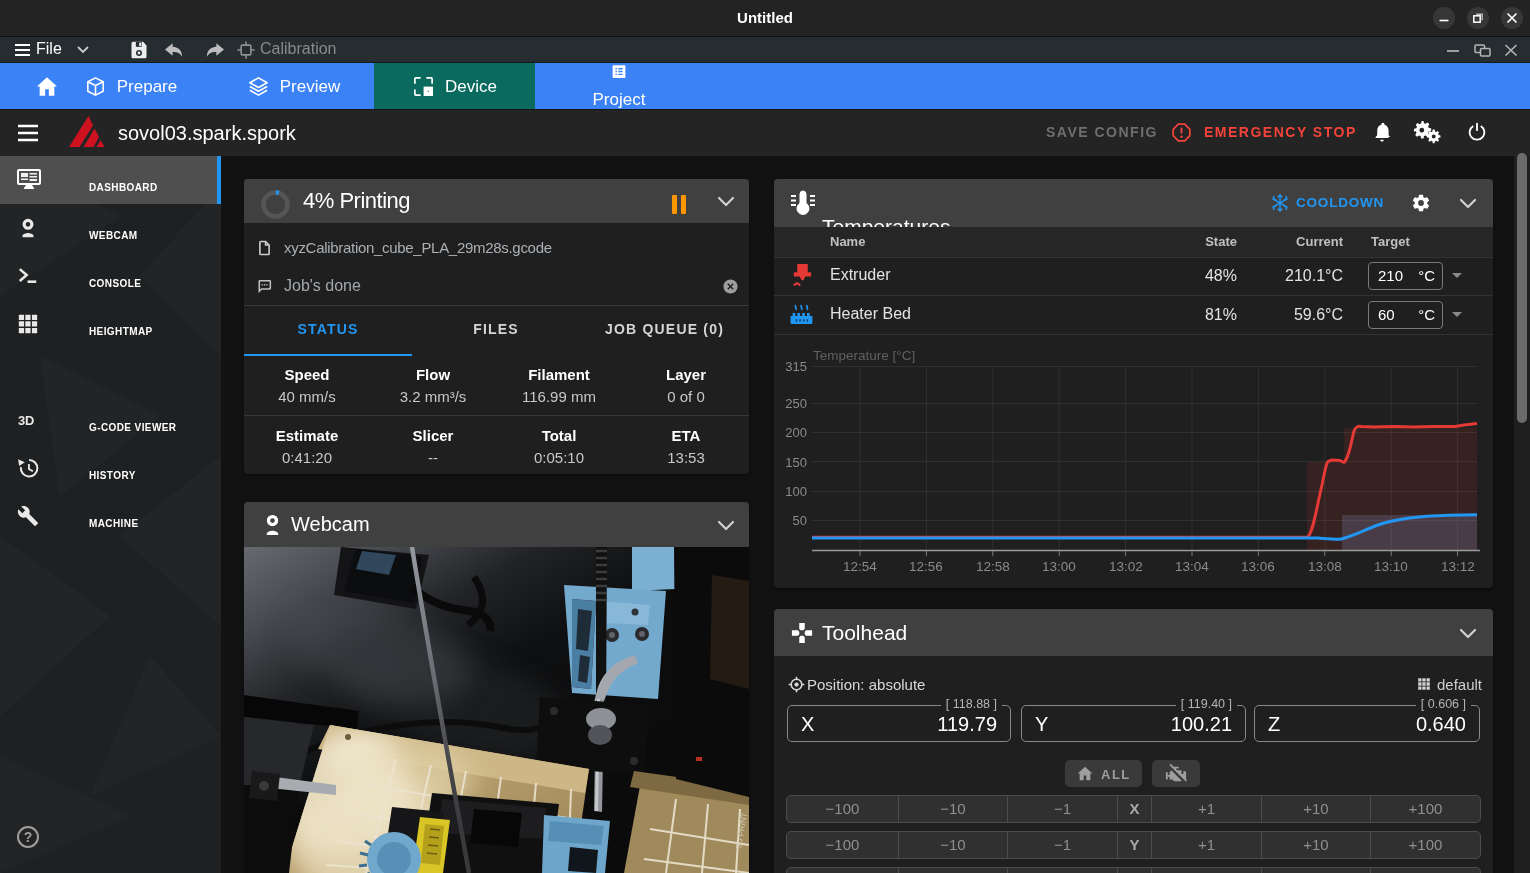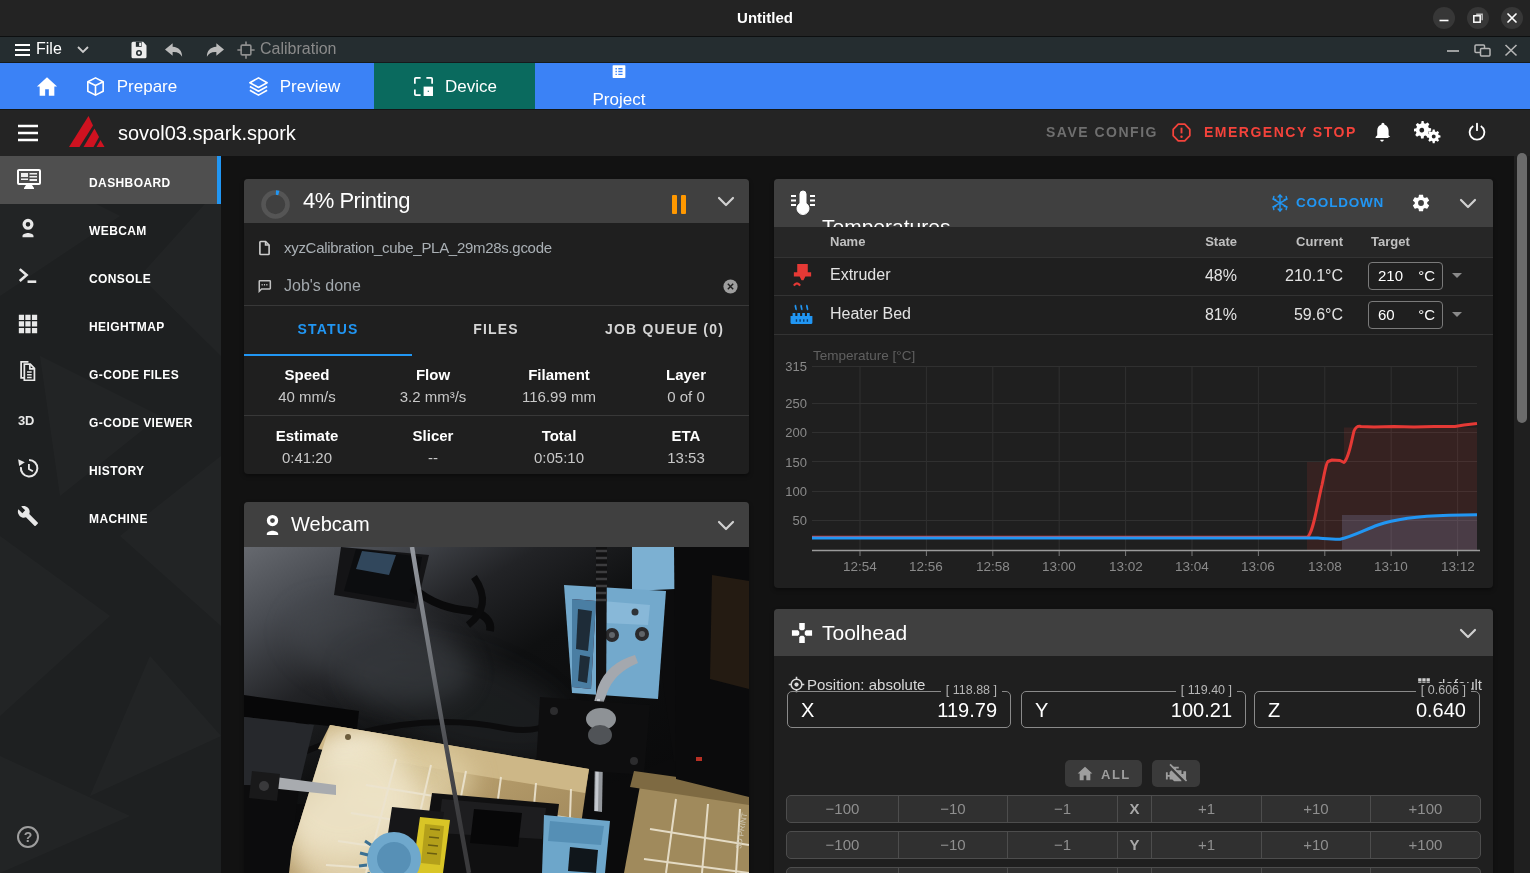--- a/index.html
+++ b/index.html
@@ -19,34 +19,34 @@
   .tab.sel { background:#0a6a5e; }
   
   .appbar { position:absolute; left:0; top:110px; width:1530px; height:46px; background:#242424; }
   .appbar .name { position:absolute; left:118px; top:12px; color:#fff; font-size:20px; }
   .savecfg { position:absolute; left:1046px; top:14px; color:#6f6f6f; font-size:14px; font-weight:bold; letter-spacing:1.5px;}
   .estop { position:absolute; left:1204px; top:14px; color:#f4433b; font-size:14px; font-weight:bold; letter-spacing:1.5px;}
   
   .sidebar { position:absolute; left:0; top:156px; width:221px; height:717px; background:#1e2021; overflow:hidden;}
   .navitem { position:absolute; left:0; width:221px; height:48px; }
   .navitem.sel { background:#4f4f4f; border-right:4px solid #2196f3; }
-  .navitem .nlabel { position:absolute; left:53px; top:20px; color:#fff; font-size:12px; font-weight:bold; letter-spacing:0.4px;padding-left:36px;}
+  .navitem .nlabel { position:absolute; left:53px; top:26px; color:#fff; font-size:10px; font-weight:bold; letter-spacing:0.4px;padding-left:36px;}
   .navitem svg { position:absolute; left:17px; top:13px; }
   
   .card { position:absolute; background:#1f1f1f; border-radius:4px; box-shadow:0 2px 4px rgba(0,0,0,.4); }
   .chead { position:absolute; left:0; top:0; right:0; background:#404040; border-radius:4px 4px 0 0; }
   .ctitle { color:#fff; font-size:20px; }
   .sep { position:absolute; left:0; right:0; height:1px; background:#383838; }
   .chev { stroke:#d0d0d0; stroke-width:2.2; fill:none; stroke-linecap:round; stroke-linejoin:round;}
   .slabel { width:126px; text-align:center; color:#fff; font-size:15px; font-weight:bold; }
   .sval { width:126px; text-align:center; color:#c8c8c8; font-size:15px; top:22px; }
   .tinput { left:594px; width:75px; height:28px; border:1px solid #7a7a7a; border-radius:4px; }
   .tinput .tv { position:absolute; left:9px; top:4px; color:#fff; font-size:15px; }
   .tinput .tu { position:absolute; right:7px; top:4px; color:#fff; font-size:15px; }
-  .posbox { position:absolute; top:82px; height:37px; border:1px solid #8a8a8a; border-radius:5px;padding-left:12px; }
+  .posbox { position:absolute; top:96px; height:37px; border:1px solid #8a8a8a; border-radius:5px;padding-left:12px; }
   .posbox .axis { position:absolute; left:13px; top:7px; color:#fff; font-size:20px; }
   .posbox .pval { position:absolute; right:13px; top:7px; color:#fff; font-size:20px; }
   .posbox .legend { position:absolute; top:-9px; right:8px; background:#1f1f1f; padding:0 5px; color:#b5b5b5; font-size:12.5px; }
   .jogrow { position:absolute; left:12px; width:695px; height:28px; border:1px solid #4d4d4d; border-radius:5px; background:#303030; display:flex; }
   .jogcell { flex:0 0 auto; border-left:1px solid #4d4d4d; color:#8f8f8f; font-size:15px; text-align:center; line-height:26px; }
   .jogcell:first-child { border-left:none; }
   .jogcell.ax { color:#a8a8a8; font-weight:bold; }
 </style>
 </head>
 <body>
@@ -206,31 +206,20 @@
           <path fill="none" stroke="#e8e8e8" stroke-width="2.8" d="M3 4.5l7.5 6.5L3 17.5"></path>
           <rect x="11.5" y="16.8" width="9.5" height="2.8" fill="#e8e8e8"></rect>
         </svg>
       <div class="nlabel">CONSOLE</div>
     </div>
     <div class="navitem" style="top:144px;">
       <svg width="22" height="22" viewBox="0 0 24 24">
           <path fill="#e8e8e8" d="M2 2h5.7v5.7H2V2zm7.1 0h5.7v5.7H9.1V2zm7.2 0H22v5.7h-5.7V2zM2 9.1h5.7v5.7H2V9.1zm7.1 0h5.7v5.7H9.1V9.1zm7.2 0H22v5.7h-5.7V9.1zM2 16.3h5.7V22H2v-5.7zm7.1 0h5.7V22H9.1v-5.7zm7.2 0H22V22h-5.7v-5.7z"></path>
         </svg>
       <div class="nlabel">HEIGHTMAP</div>
-    </div>
-    <div class="navitem" style="top:192px;">
-      <svg width="22" height="22" viewBox="0 0 24 24">
-          <g fill="none" stroke="#e8e8e8" stroke-width="1.9">
-            <path d="M8 3.5h6.5L19 8v13H8V3.5z"></path>
-            <path d="M14 4v4.5h4.5"></path>
-            <path d="M8 18.5H4.5V1h8"></path>
-            <path d="M11 12h5M11 15h5M11 18h5"></path>
-          </g>
-        </svg>
-      <div class="nlabel">G-CODE FILES</div>
     </div>
     <div class="navitem" style="top:240px;">
       <svg width="24" height="22" viewBox="0 0 26 22">
           <text x="1" y="16.5" font-family="Liberation Sans, sans-serif" font-weight="bold" font-size="14" fill="#e8e8e8">3D</text>
         </svg>
       <div class="nlabel">G-CODE VIEWER</div>
     </div>
     <div class="navitem" style="top:288px;">
       <svg width="22" height="22" viewBox="0 0 24 24">
           <path fill="none" stroke="#e8e8e8" stroke-width="2.2" d="M13.2 3.2a9 9 0 1 1-8.9 7.8"></path>

